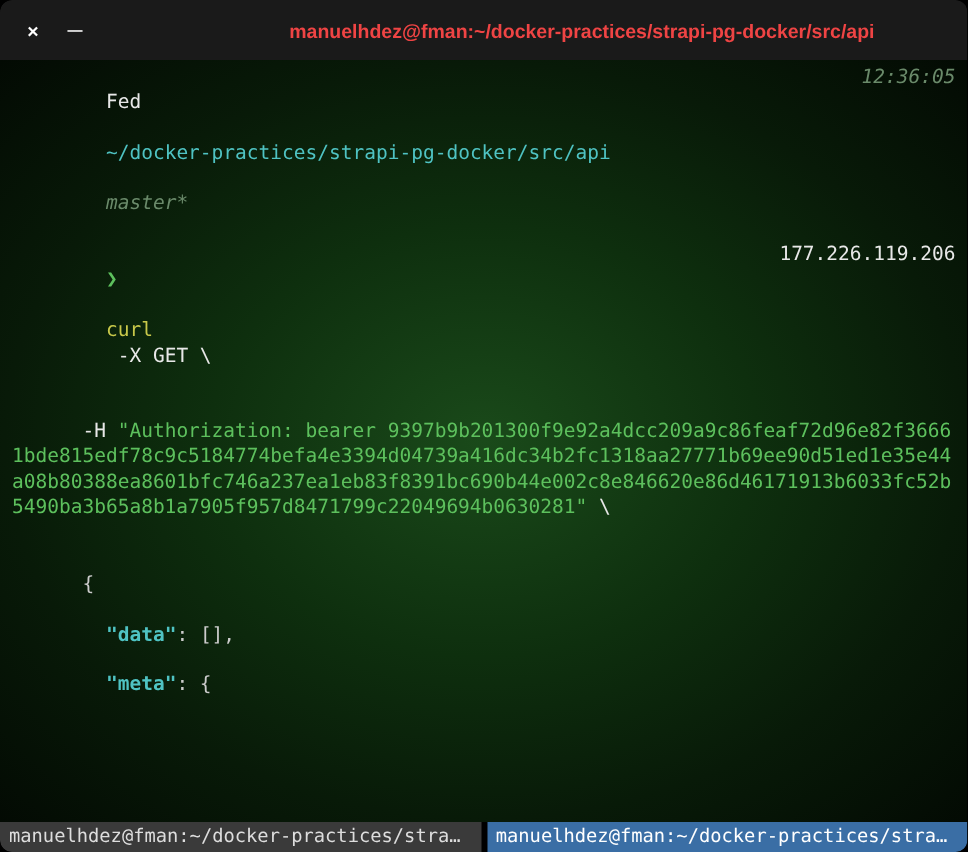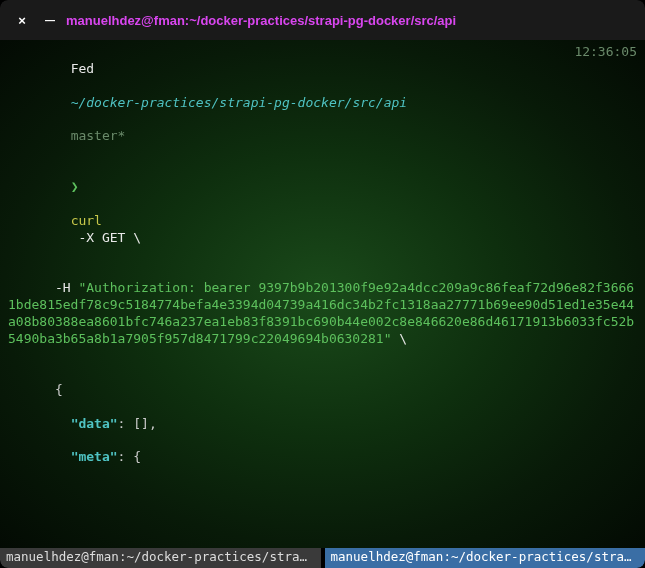--- a/index.html
+++ b/index.html
@@ -37,36 +37,36 @@
   display: flex;
   align-items: center;
   justify-content: center;
   margin-right: 4px;
   cursor: pointer;
   color: #fff;
   font-weight: bold;
 }
 .tb-title {
   flex: 1;
-  text-align: left;
-  color: #d946ef;
+  text-align: right;
+  color: #ef4444;
   font-weight: 600;
 }
 .terminal {
   flex: 1;
   background: radial-gradient(ellipse at center, #1a4a1a 0%, #0e2f0e 40%, #081a08 70%, #030a03 100%);
   padding: 4px 8px;
   color: #ccc;
   line-height: 1.3;
   overflow: hidden;
   position: relative;
 }
 .line { white-space: pre-wrap; word-break: break-all; }
-.cyan { color: #4fc3c3; font-style: italic; }
-.dim { color: #6a8a6a; }
+.cyan { color: #4fc3c3; }
+.dim { color: #6a8a6a; font-style: italic; }
 .white { color: #e8e8e8; }
 .yellow { color: #c8c84a; }
 .green { color: #5dc05d; }
 .str { color: #5dc05d; }
 .punc { color: #ccc; }
 .key { color: #4fc3c3; font-weight: bold; }
 .prompt-row { display: flex; justify-content: space-between; }
 .statusbar {
   height: 20px;
   display: flex;
@@ -115,20 +115,21 @@
       <span class="dim">12:36:05</span>
     </div>
 
     <div class="line prompt-row">
       <span>
         <span class="green">❯</span>
         <span> </span>
         <span class="yellow">curl</span>
         <span class="white"> -X GET \</span>
       </span>
+      <span class="white">177.226.119.206</span>
     </div>
 
 
     <div class="line">
       <span class="white">-H </span><span class="str">"Authorization: bearer 9397b9b201300f9e92a4dcc209a9c86feaf72d96e82f36661bde815edf78c9c5184774befa4e3394d04739a416dc34b2fc1318aa27771b69ee90d51ed1e35e44a08b80388ea8601bfc746a237ea1eb83f8391bc690b44e002c8e846620e86d46171913b6033fc52b5490ba3b65a8b1a7905f957d8471799c22049694b0630281"</span><span class="white"> \</span>
     </div>
 
 
     <div class="line">
       <span class="punc">{</span><br>

